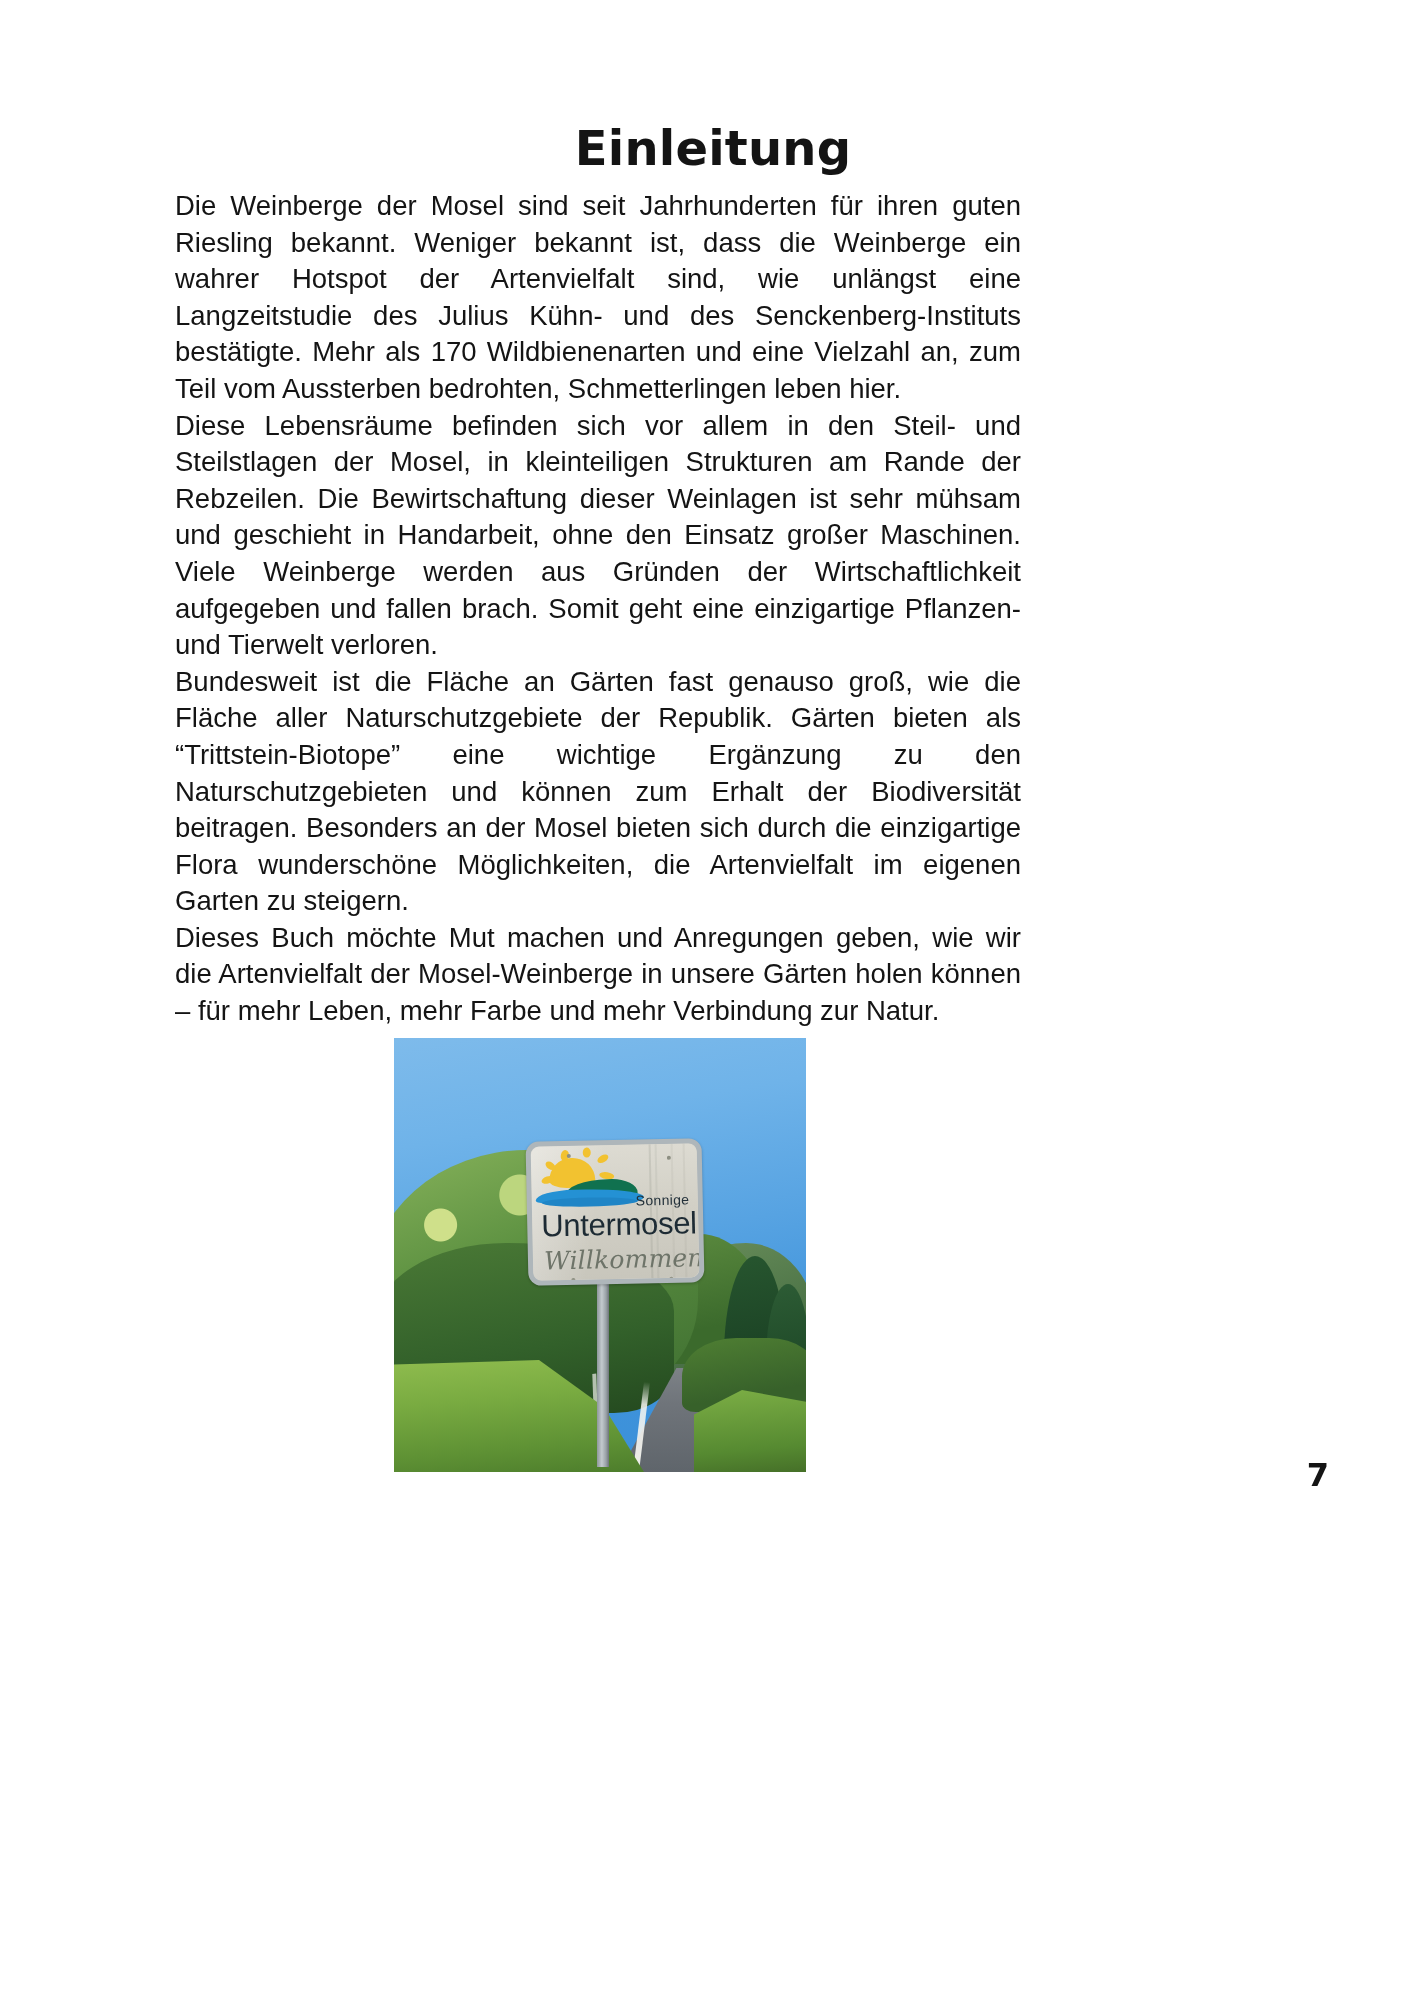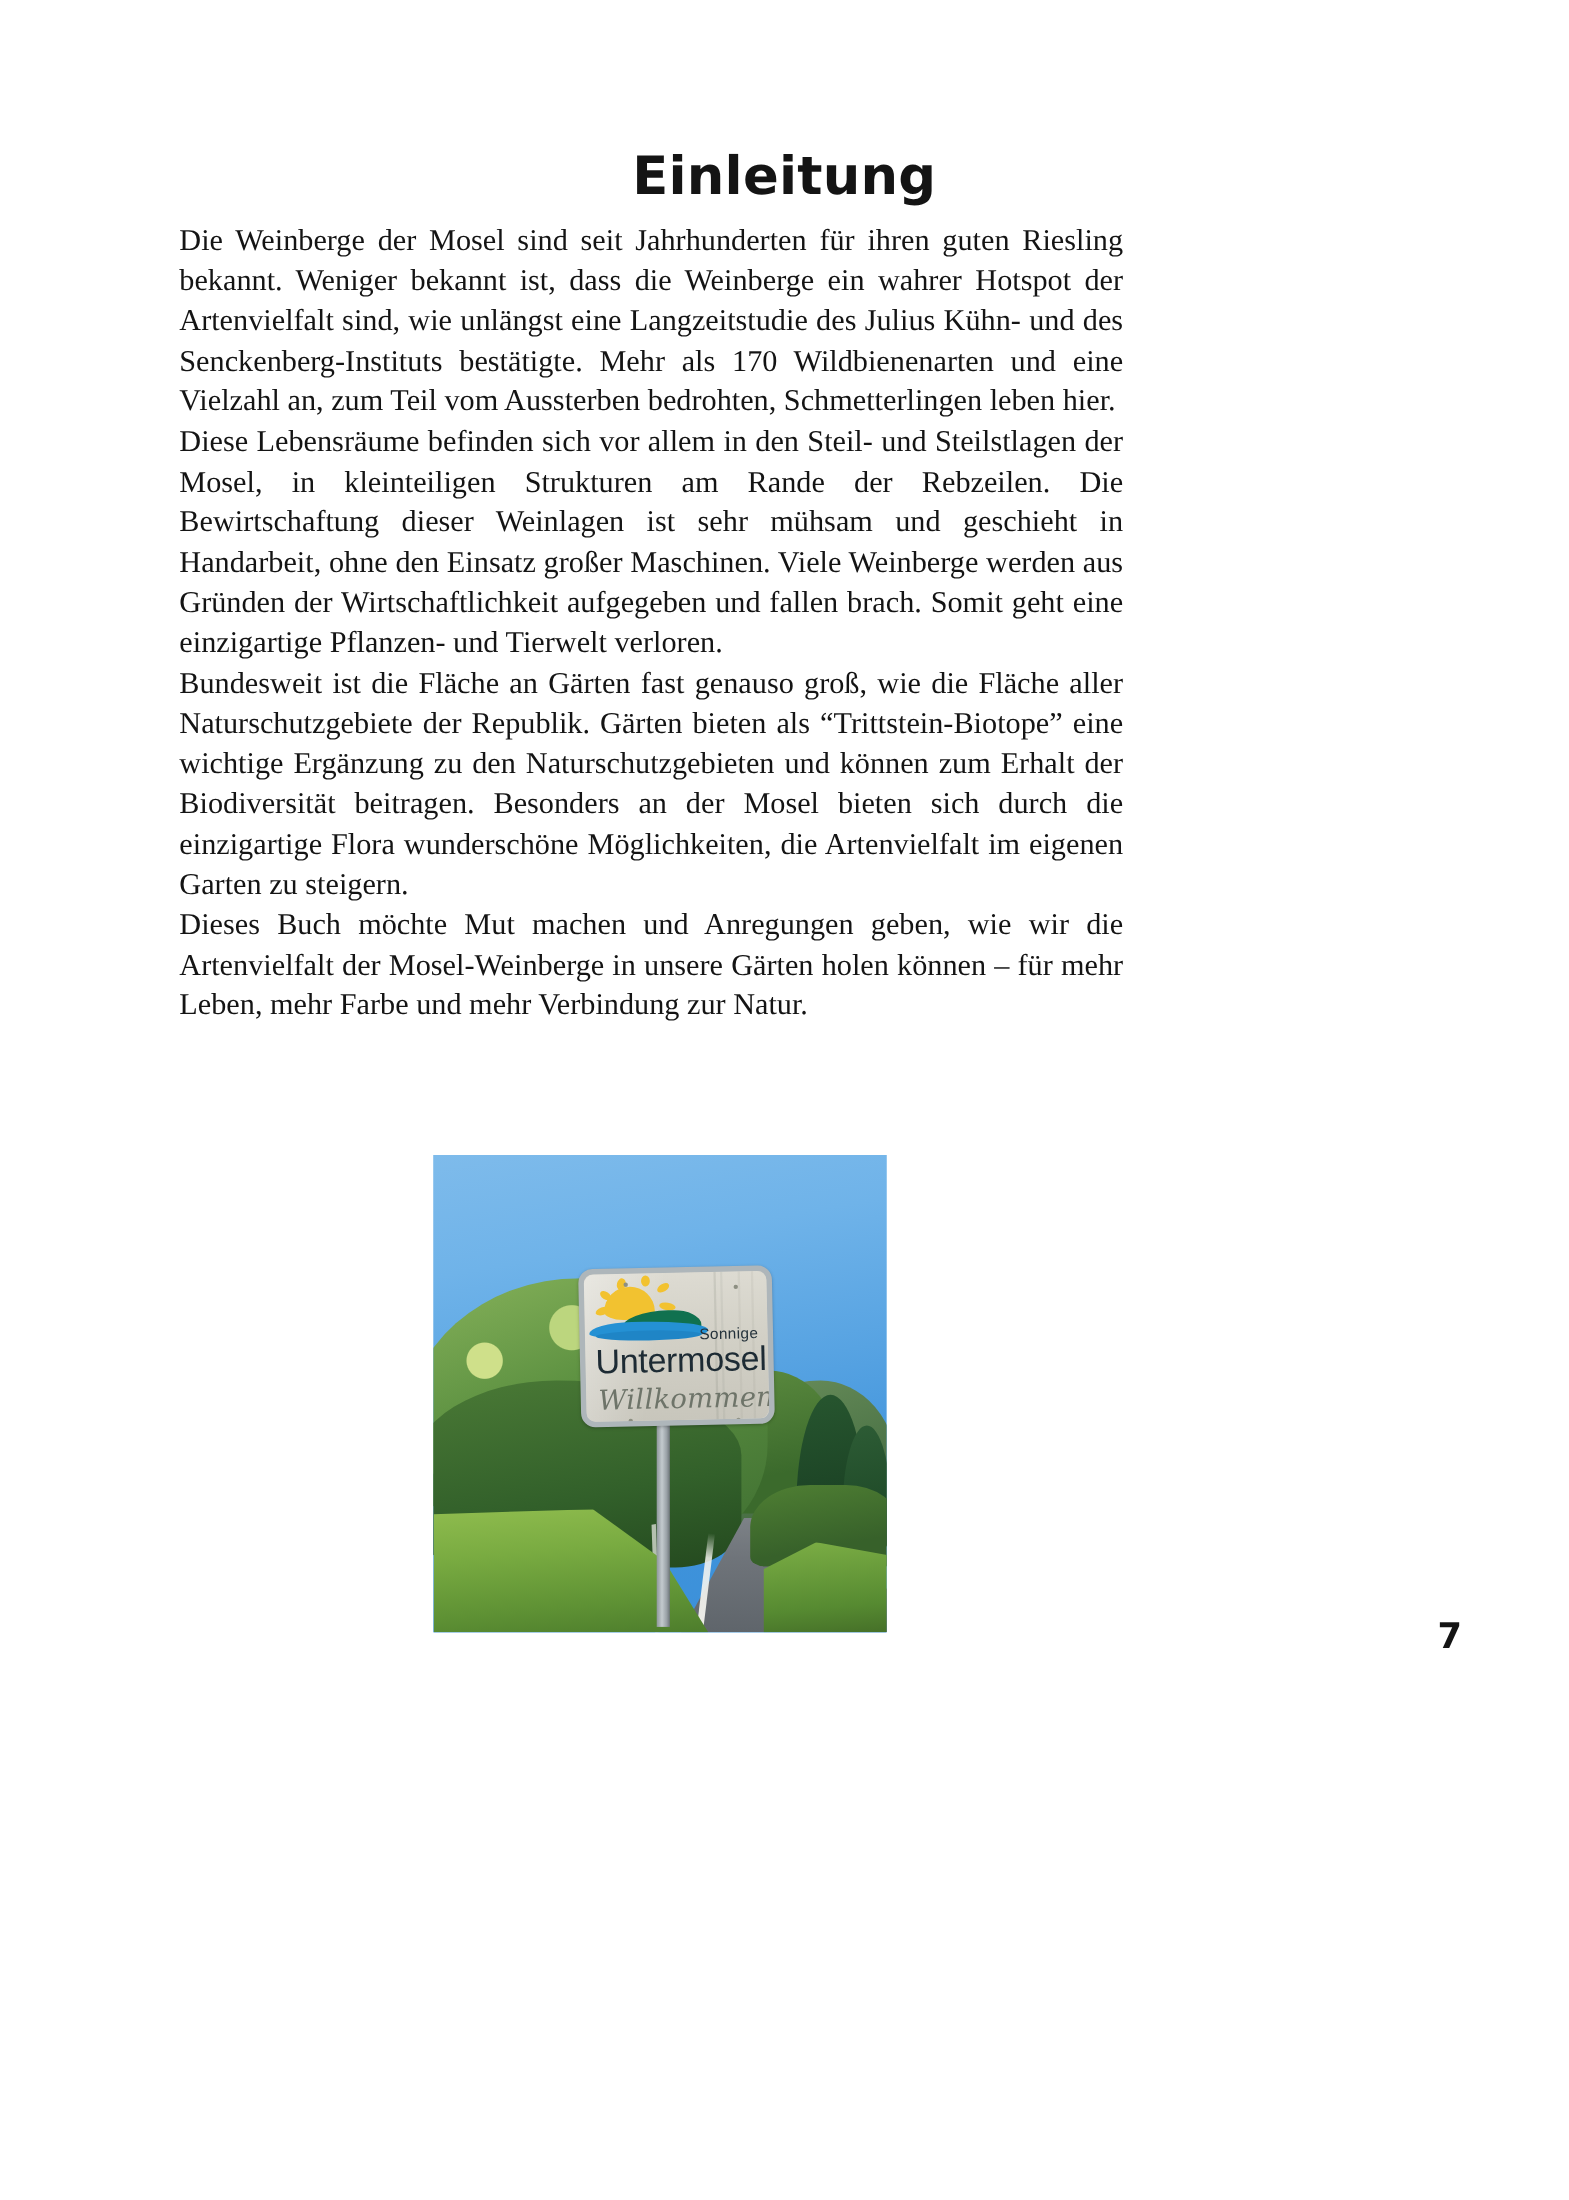--- a/index.html
+++ b/index.html
@@ -11,21 +11,21 @@
   }
 
   body {
     font-family: "DejaVu Sans", sans-serif;
     position: relative;
     overflow: hidden;
   }
 
   .page {
     position: absolute;
-    left: 0; top: 12px;
+    left: 0; top: 0;
     width: 1426px;
     height: 1772px;
     background: #ffffff;
   }
 
   .page-title {
     position: absolute;
     left: 0;
     top: 120px;
     width: 1426px;
@@ -38,27 +38,28 @@
   }
 
   .body-col {
     position: absolute;
     left: 163px;
     top: 188px;
     width: 858px;
   }
 
   .para {
-    font-family: Liberation Serif, serif;
+    font-family: Liberation Sans, sans-serif;
     font-size: 27.5px;
     line-height: 36.6px;
     color: #141414;
     text-align: justify;
     text-justify: inter-word;
     hyphens: manual;
+    margin-left: 12px;
     -webkit-hyphens: manual;
   }
 
   
   .photo {
     position: absolute;
     left: 394px;
     top: 1038px;
     width: 412px;
     height: 434px;

